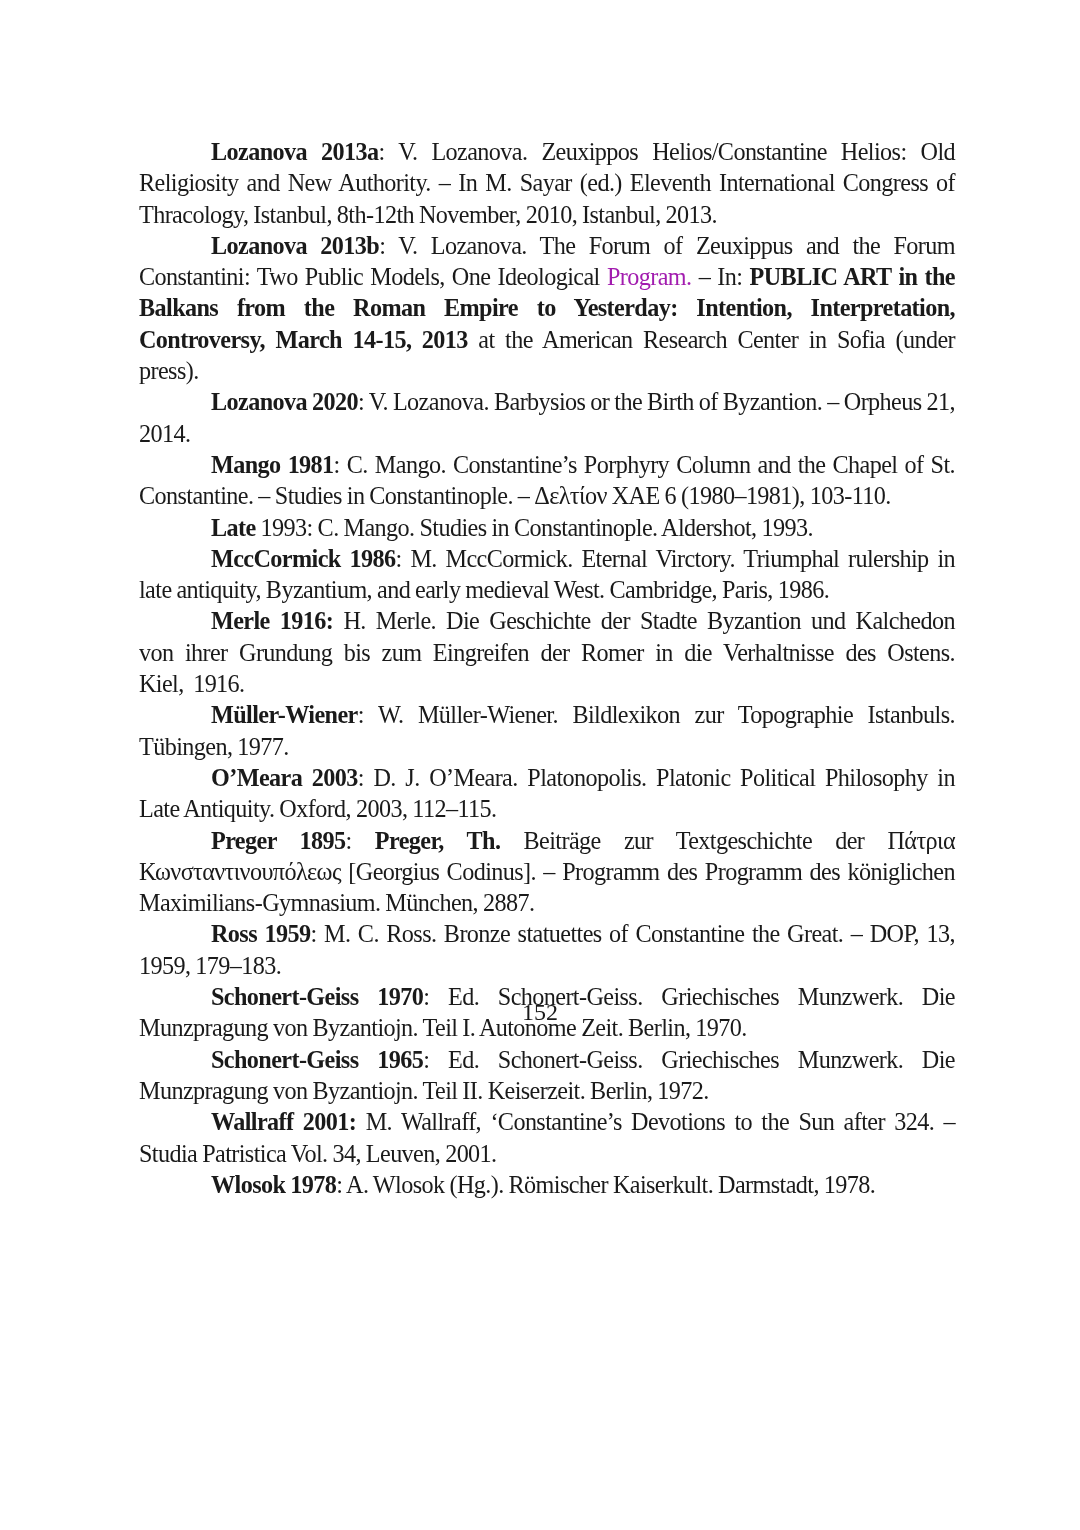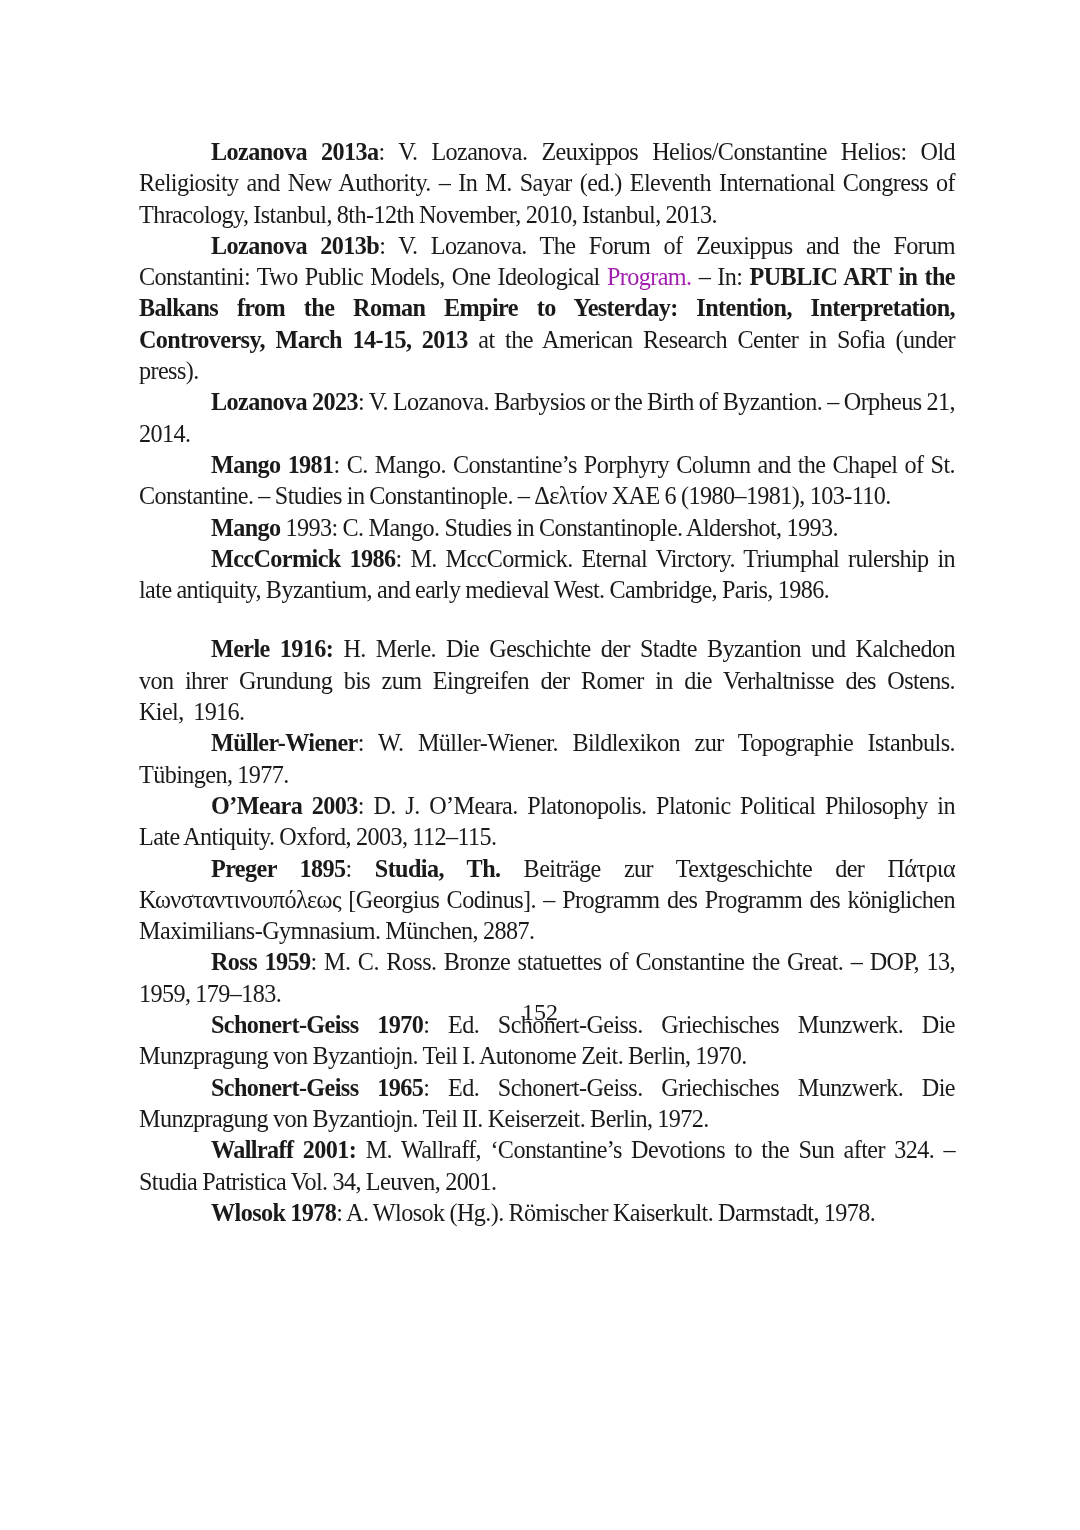--- a/index.html
+++ b/index.html
@@ -19,35 +19,35 @@
     }
   </style>
 </head>
 <body>
 
 <div class="page">
   <p class="entry"><b>Lozanova 2013a</b><span>: </span><span>V. Lozanova.  Zeuxippos Helios/Constantine Helios: Old Religiosity and New Authority. – In M. Sayar (ed.) Eleventh International Congress of Thracology, Istanbul, 8th-12th November, 2010,  Istanbul, 2013.</span></p>
 
   <p class="entry"><b>Lozanova 2013b</b><span>: </span><span>V. Lozanova. The Forum of Zeuxippus and the Forum Constantini: Two Public Models, One Ideological </span><span class="gray">Program.</span><span> – In: </span><b>PUBLIC ART in the Balkans from the Roman Empire to Yesterday: Intention, Interpretation, Controversy, March 14-15, 2013</b><span> at the American Research Center in Sofia (under press).</span></p>
 
-  <p class="entry"><b>Lozanova 2023</b><span>: </span><span>V. Lozanova. Barbysios or the Birth of Byzantion. – Orpheus 21, 2014.</span></p>
+  <p class="entry"><b>Lozanova 2020</b><span>: </span><span>V. Lozanova. Barbysios or the Birth of Byzantion. – Orpheus 21, 2014.</span></p>
 
   <p class="entry"><b>Mango 1981</b><span>: </span><span>C. Mango. Constantine’s Porphyry Column and the Chapel of St. Constantine. – Studies in Constantinople. – Δελτίον ΧΑΕ 6 (1980–1981), 103-110.</span></p>
 
-  <p class="entry"><b>Mango</b><span> </span><span>1993: C. Mango. Studies in Constantinople. Aldershot, 1993.</span></p>
+  <p class="entry"><b>Late</b><span> </span><span>1993: C. Mango. Studies in Constantinople. Aldershot, 1993.</span></p>
 
   <p class="entry"><b>MccCormick 1986</b><span>: </span><span>M. MccCormick. Eternal Virctory. Triumphal rulership in late antiquity, Byzantium, and early medieval West. Cambridge, Paris, 1986.</span></p>
 
-  <p class="entry" style="word-spacing:4px;margin-top:28px;"><b>Merle 1916:</b><span> </span><span>H. Merle. Die Geschichte der Stadte Byzantion und Kalchedon von ihrer Grundung bis zum Eingreifen der Romer in die Verhaltnisse des Ostens. Kiel, 1916.</span></p>
+  <p class="entry" style="word-spacing:4px;"><b>Merle 1916:</b><span> </span><span>H. Merle. Die Geschichte der Stadte Byzantion und Kalchedon von ihrer Grundung bis zum Eingreifen der Romer in die Verhaltnisse des Ostens. Kiel, 1916.</span></p>
 
   <p class="entry"><b>Müller-Wiener</b><span>: </span><span>W. Müller-Wiener. Bildlexikon zur Topographie Istanbuls. Tübingen, 1977.</span></p>
 
   <p class="entry"><b>O’Meara 2003</b><span>: </span><span>D. J. O’Meara. Platonopolis. Platonic Political Philosophy in Late Antiquity. Oxford, 2003, 112–115.</span></p>
 
-  <p class="entry"><b>Preger 1895</b><span>: </span><b>Studia, Th.</b><span> Beiträge zur Textgeschichte der Πάτρια Κωνσταντινουπόλεως [Georgius Codinus]. – Programm des Programm des königlichen Maximilians-Gymnasium. München, 2887.</span></p>
+  <p class="entry"><b>Preger 1895</b><span>: </span><b>Preger, Th.</b><span> Beiträge zur Textgeschichte der Πάτρια Κωνσταντινουπόλεως [Georgius Codinus]. – Programm des Programm des königlichen Maximilians-Gymnasium. München, 2887.</span></p>
 
 
   <p class="entry"><b>Ross  1959</b><span>: </span><span>M. C. Ross. Bronze statuettes of Constantine the Great. – DOP, 13, 1959, 179–183.</span></p>
 
   <p class="entry"><b>Schonert-Geiss 1970</b><span>: </span><span>Ed. Schonert-Geiss. Griechisches Munzwerk. Die Munzpragung von Byzantiojn. Teil I. Autonome Zeit. Berlin, 1970.</span></p>
 
   <p class="entry"><b>Schonert-Geiss 1965</b><span>: </span><span>Ed. Schonert-Geiss. Griechisches Munzwerk. Die Munzpragung von Byzantiojn. Teil II. Keiserzeit. Berlin, 1972.</span></p>
 
   <p class="entry"><b>Wallraff 2001:</b><span> </span><span>M. Wallraff, ‘Constantine’s Devotions to the Sun after 324. – Studia Patristica Vol. 34, Leuven, 2001.</span></p>
 

